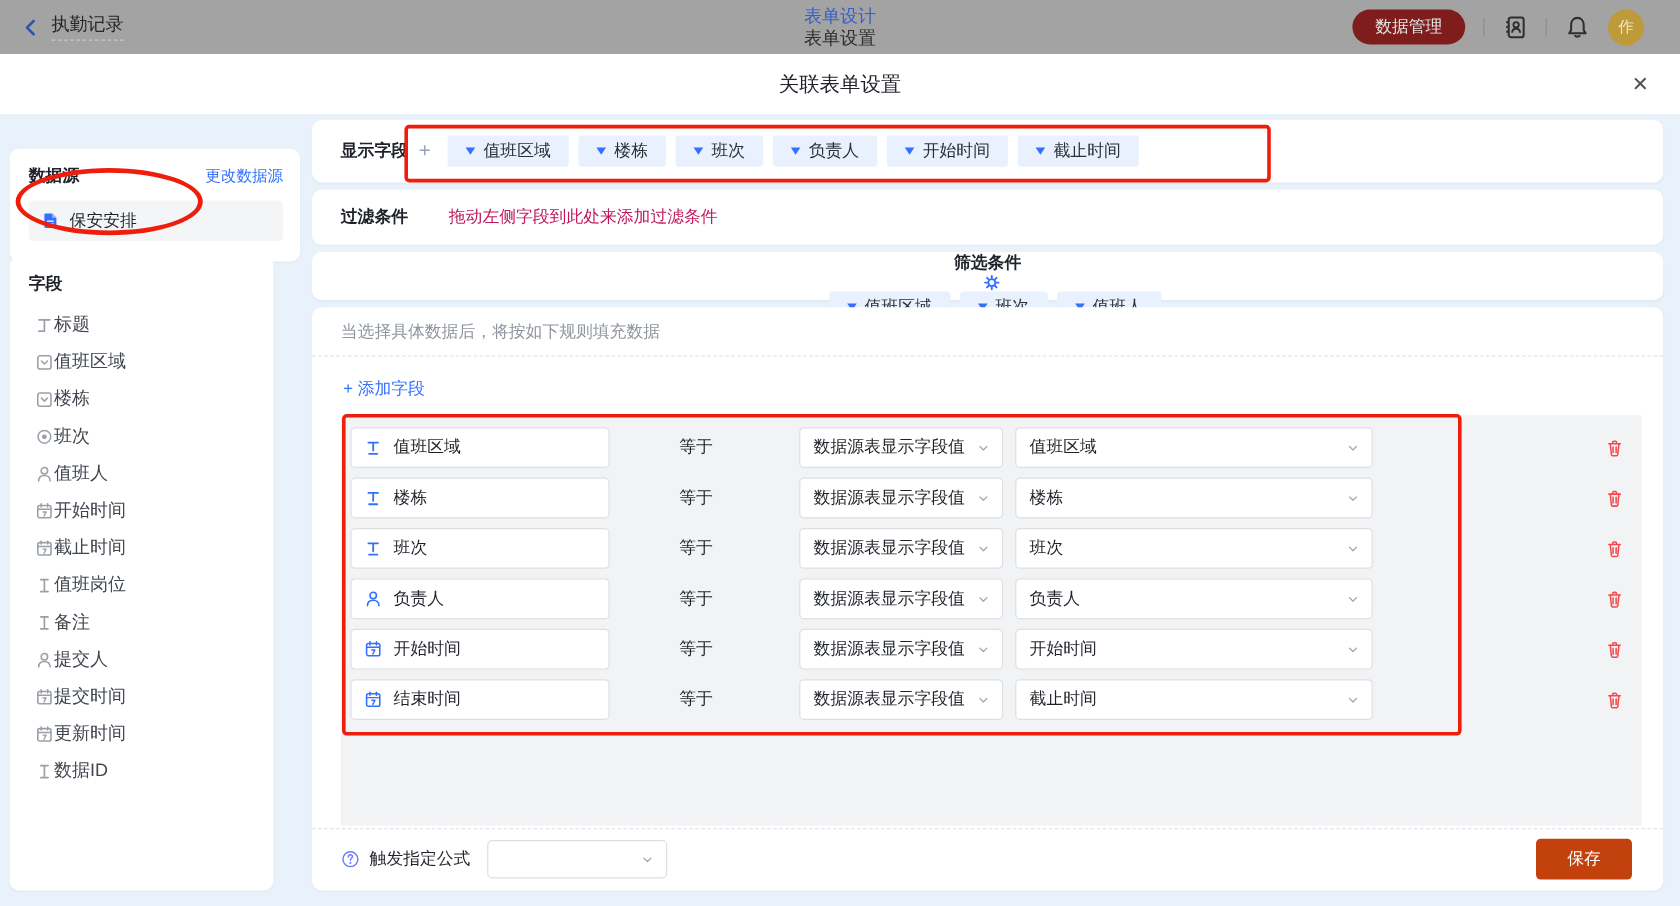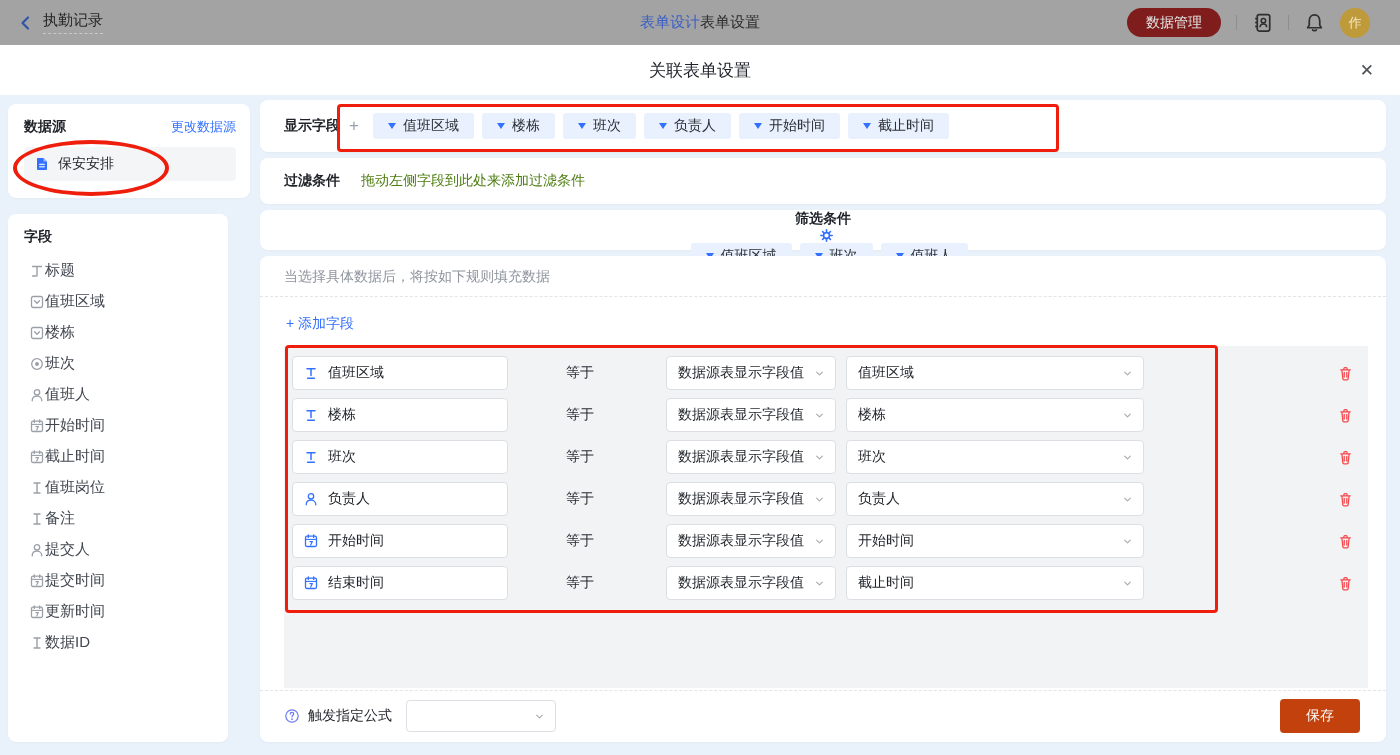--- a/index.html
+++ b/index.html
@@ -3,55 +3,55 @@
 <meta charset="utf-8">
 <style>
   html,body{margin:0;padding:0;background:#dfe6ef;font-family:"Liberation Sans",sans-serif;}
   .screen{position:relative;width:1400px;height:755px;background:#e9f1fb;overflow:hidden;}
 
   
   .topbar{position:absolute;top:0;left:0;right:0;height:45px;background:#a3a3a3;display:flex;align-items:center;padding:0 30px 0 18px;box-sizing:border-box;z-index:1;}
   .tb-left{display:flex;align-items:center;gap:9px;}
   .back{display:flex;align-items:center;color:#2f55a8;cursor:pointer;}
   .tb-title{font-size:15px;color:#262626;padding-bottom:3px;border-bottom:1px dashed #c9c9c9;}
-  .tb-center{position:absolute;left:50%;transform:translateX(-50%);display:flex;}
+  .tb-center{position:absolute;left:50%;transform:translateX(-50%);display:flex;flex-direction:column;}
   .tab{font-size:15px;color:#2d2d2d;cursor:pointer;}
   .tab.active{color:#3a5fc6;}
   .tb-right{margin-left:auto;display:flex;align-items:center;gap:15px;}
   .green-btn{background:#7f1d1d;color:#e4e4e4;border:none;border-radius:15px;height:29px;padding:0 19px;font-size:14px;cursor:pointer;font-family:inherit;}
   .sep{width:1px;height:15px;background:#8d8d8d;}
   .tb-icon{color:#2f2f2f;display:flex;align-items:center;cursor:pointer;}
   .avatar{width:30px;height:30px;border-radius:50%;background:#bf9a3a;color:#f3e7c0;display:flex;align-items:center;justify-content:center;font-size:13px;cursor:pointer;}
 
   
   .modal-header{position:absolute;top:45px;left:0;right:0;height:50px;background:#fff;z-index:1;}
   .modal-title{position:absolute;left:50%;top:50%;transform:translate(-50%,-50%);font-size:17px;font-weight:500;color:#1f2329;}
   .close{position:absolute;right:26px;top:50%;transform:translateY(-50%);font-size:17px;color:#4e5155;cursor:pointer;}
 
   
   .panel{position:absolute;background:#fff;border-radius:8px;box-sizing:border-box;box-shadow:0 1px 2px rgba(31,35,41,.03);}
-  #p-ds{left:8px;top:104px;width:242px;height:94px;padding:14px 14px 0 16px;}
+  #p-ds{left:8px;top:124px;width:242px;height:94px;padding:14px 14px 0 16px;}
   .ds-head{display:flex;justify-content:space-between;align-items:center;}
   .ds-title,.sec-label,.f-title{font-size:14px;font-weight:700;color:#1f2329;white-space:nowrap;}
   .ds-change{font-size:13px;color:#3370ff;cursor:pointer;}
   .ds-item{margin-top:11px;height:34px;background:#f4f5f7;border-radius:4px;display:flex;align-items:center;gap:8px;padding:0 10px;font-size:14px;color:#1f2329;cursor:pointer;}
 
   #p-fields{left:8px;top:214px;width:220px;height:528px;padding:14px 8px 0 16px;}
   .f-title{margin-bottom:9px;}
   .f-item{height:31px;display:flex;align-items:center;padding-left:5px;font-size:15px;color:#41464f;cursor:grab;}
   .f-item .i{color:#9aa0a8;}
 
   #p-display{left:260px;top:100px;width:1126px;height:52px;display:flex;align-items:center;padding:0 24px;}
   .plus{color:#98a2b3;font-size:17px;margin-left:9px;cursor:pointer;}
   .chips{display:flex;gap:8px;margin-left:14px;}
   .chip{height:26px;background:#e8f1fd;border-radius:3px;display:flex;align-items:center;gap:7px;padding:0 15px;font-size:14px;color:#2b2f36;cursor:pointer;}
   .tri{width:0;height:0;border-left:4.5px solid transparent;border-right:4.5px solid transparent;border-top:6px solid #3370ff;}
 
   #p-filter{left:260px;top:158px;width:1126px;height:46px;display:flex;align-items:center;padding:0 24px;}
-  .placeholder{margin-left:21px;color:#4d7c0f;font-size:14px;}
+  .placeholder{margin-left:34px;color:#be185d;font-size:14px;}
 
   #p-screen{left:260px;top:210px;width:1126px;height:40px;display:flex;align-items:center;padding:0 24px;flex-direction:column;}
   .gear{color:#3370ff;margin-left:7px;display:flex;align-items:center;cursor:pointer;}
   #p-screen .chips{margin-left:12px;}
 
   #p-rules{left:260px;top:256px;width:1126px;height:486px;}
   .hint{position:absolute;left:24px;top:12px;font-size:14px;color:#8f959e;}
   .divider{position:absolute;left:0;right:0;top:40px;border-top:1px dashed #e2e4e8;}
   .add-field{position:absolute;left:26px;top:59px;font-size:14px;color:#3370ff;cursor:pointer;}
   .rules-area{position:absolute;left:24px;top:90px;width:1084px;height:342px;background:#f2f3f5;padding-top:10px;box-sizing:border-box;}

